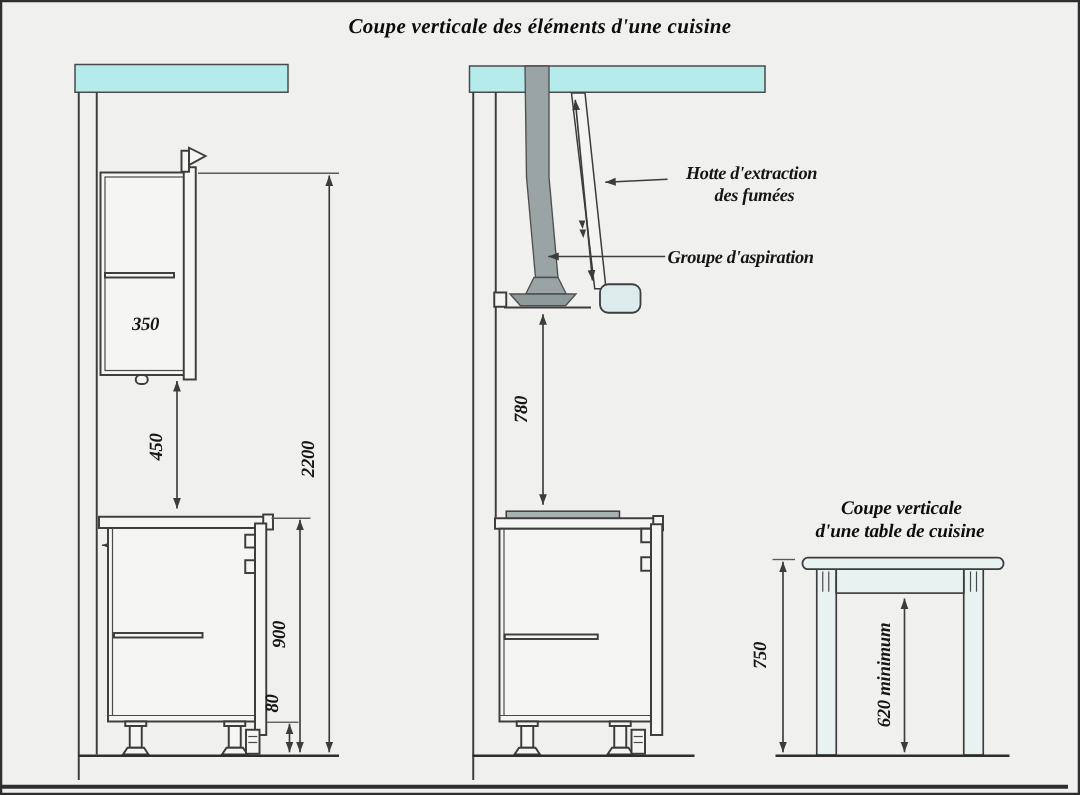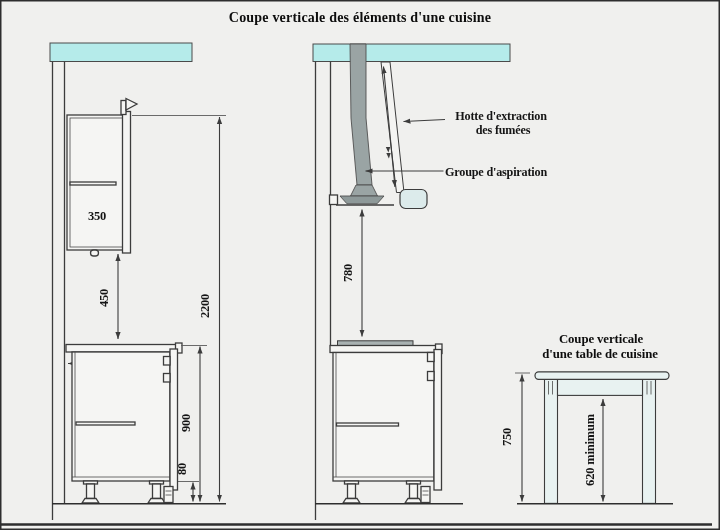--- a/index.html
+++ b/index.html
@@ -1,18 +1,18 @@
 <!DOCTYPE html>
 <html><head>
 <meta charset="utf-8">
 <style>
   html,body{margin:0;padding:0;}
   body{width:720px;height:530px;overflow:hidden;
        font-family:"Liberation Serif","DejaVu Serif",serif;}
-  #stage{position:relative;width:720px;height:410px;background:#f97316;}
+  #stage{position:relative;width:720px;height:410px;background:#f97316;font-style:italic;}
   svg{display:block;}
   .struct{stroke:#3c3c3c;stroke-width:1.3;fill:#f5f5f3;}
   .thin{stroke:#4a4a4a;stroke-width:0.8;fill:none;}
   .ln{stroke:#3c3c3c;stroke-width:1.3;fill:none;}
   .heavy{stroke:#2e2e2e;stroke-width:1.6;fill:none;}
   .dim{stroke:#3c3c3c;stroke-width:1.1;fill:none;}
   .ext{stroke:#5a5a5a;stroke-width:0.9;fill:none;}
   .dimtxt{font-size:12.5px;font-weight:bold;fill:#151515;letter-spacing:-0.2px;}
   .lbl{font-size:12.2px;font-weight:bold;fill:#151515;letter-spacing:-0.2px;}
   .ttl{font-size:14px;font-weight:bold;fill:#0d0d0d;letter-spacing:0.2px;}

